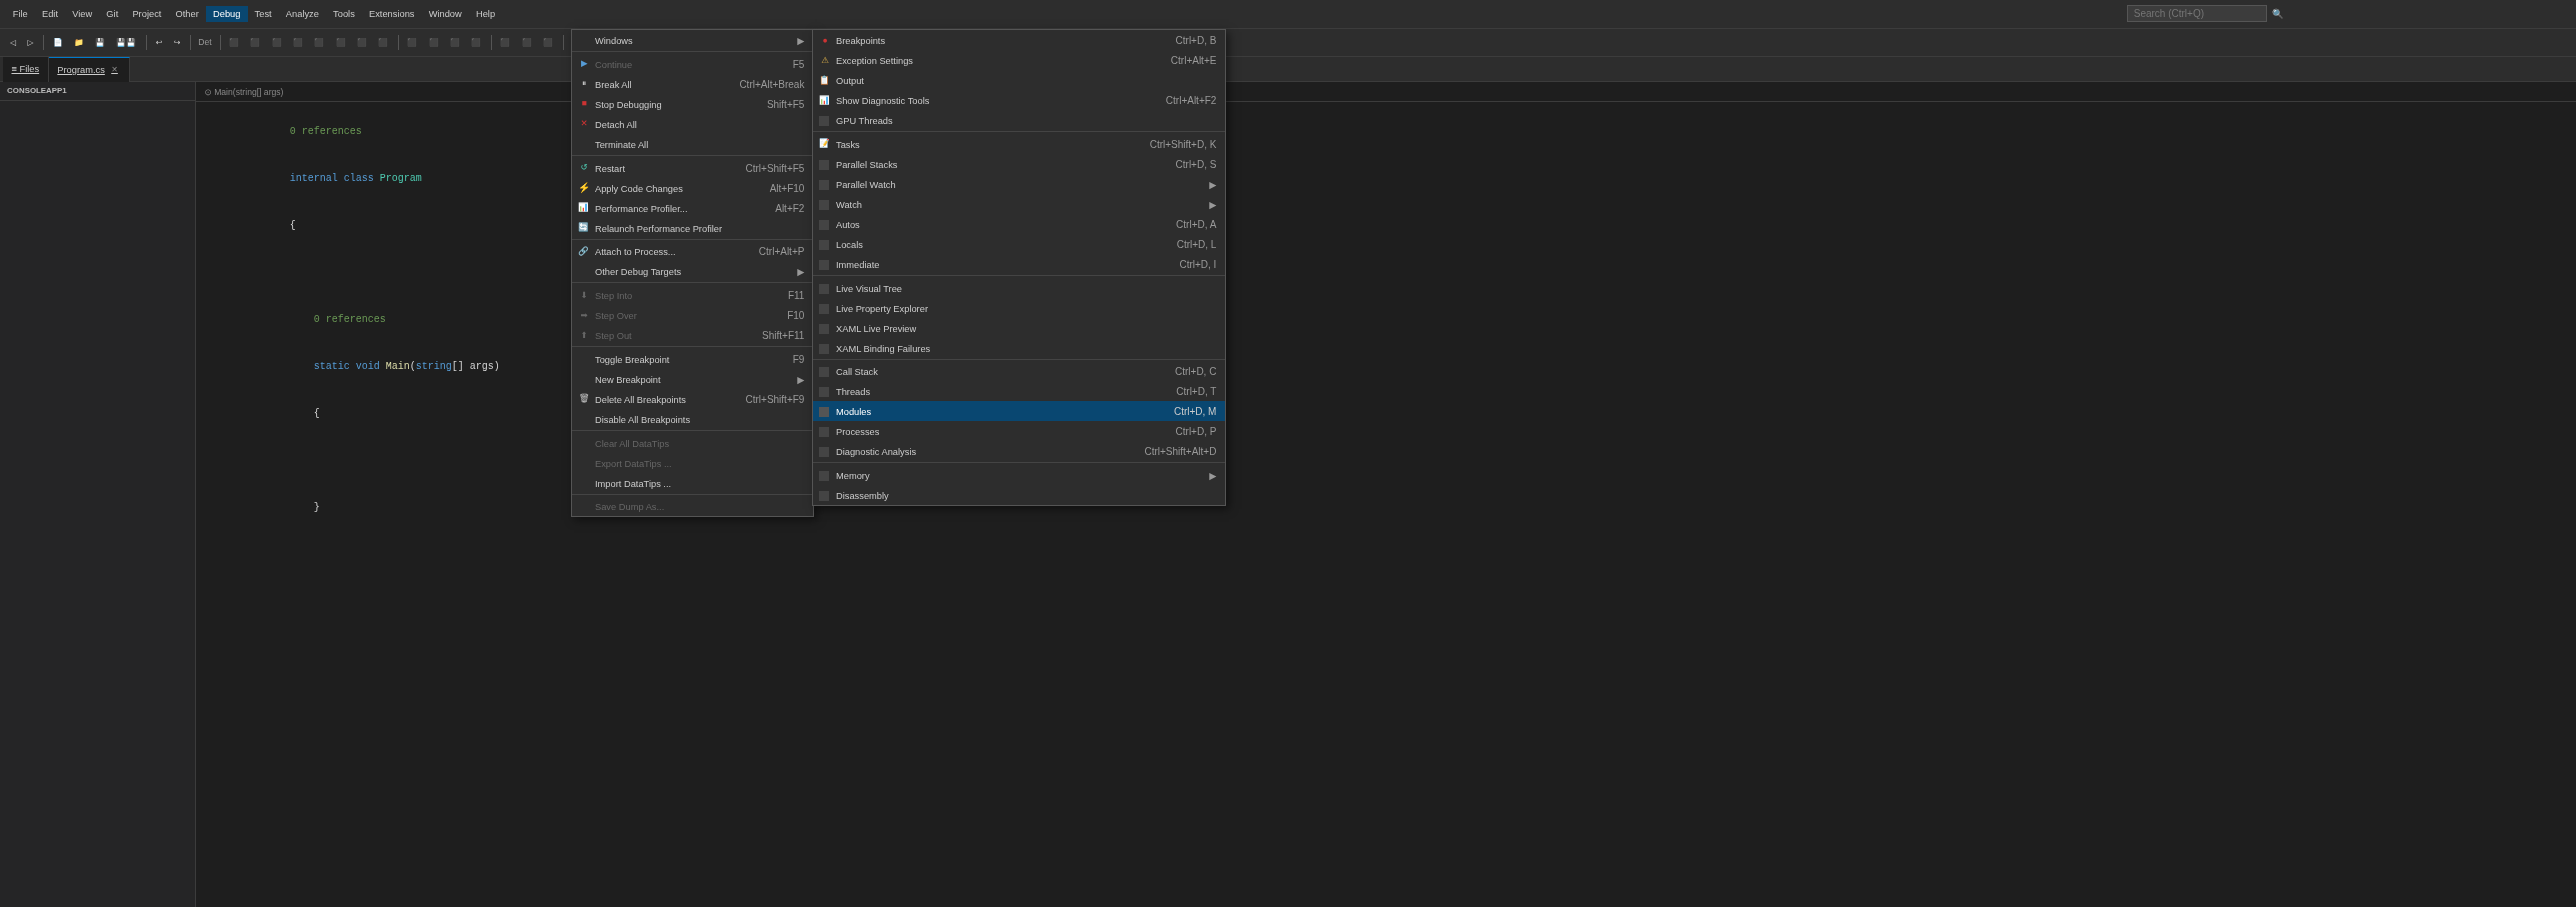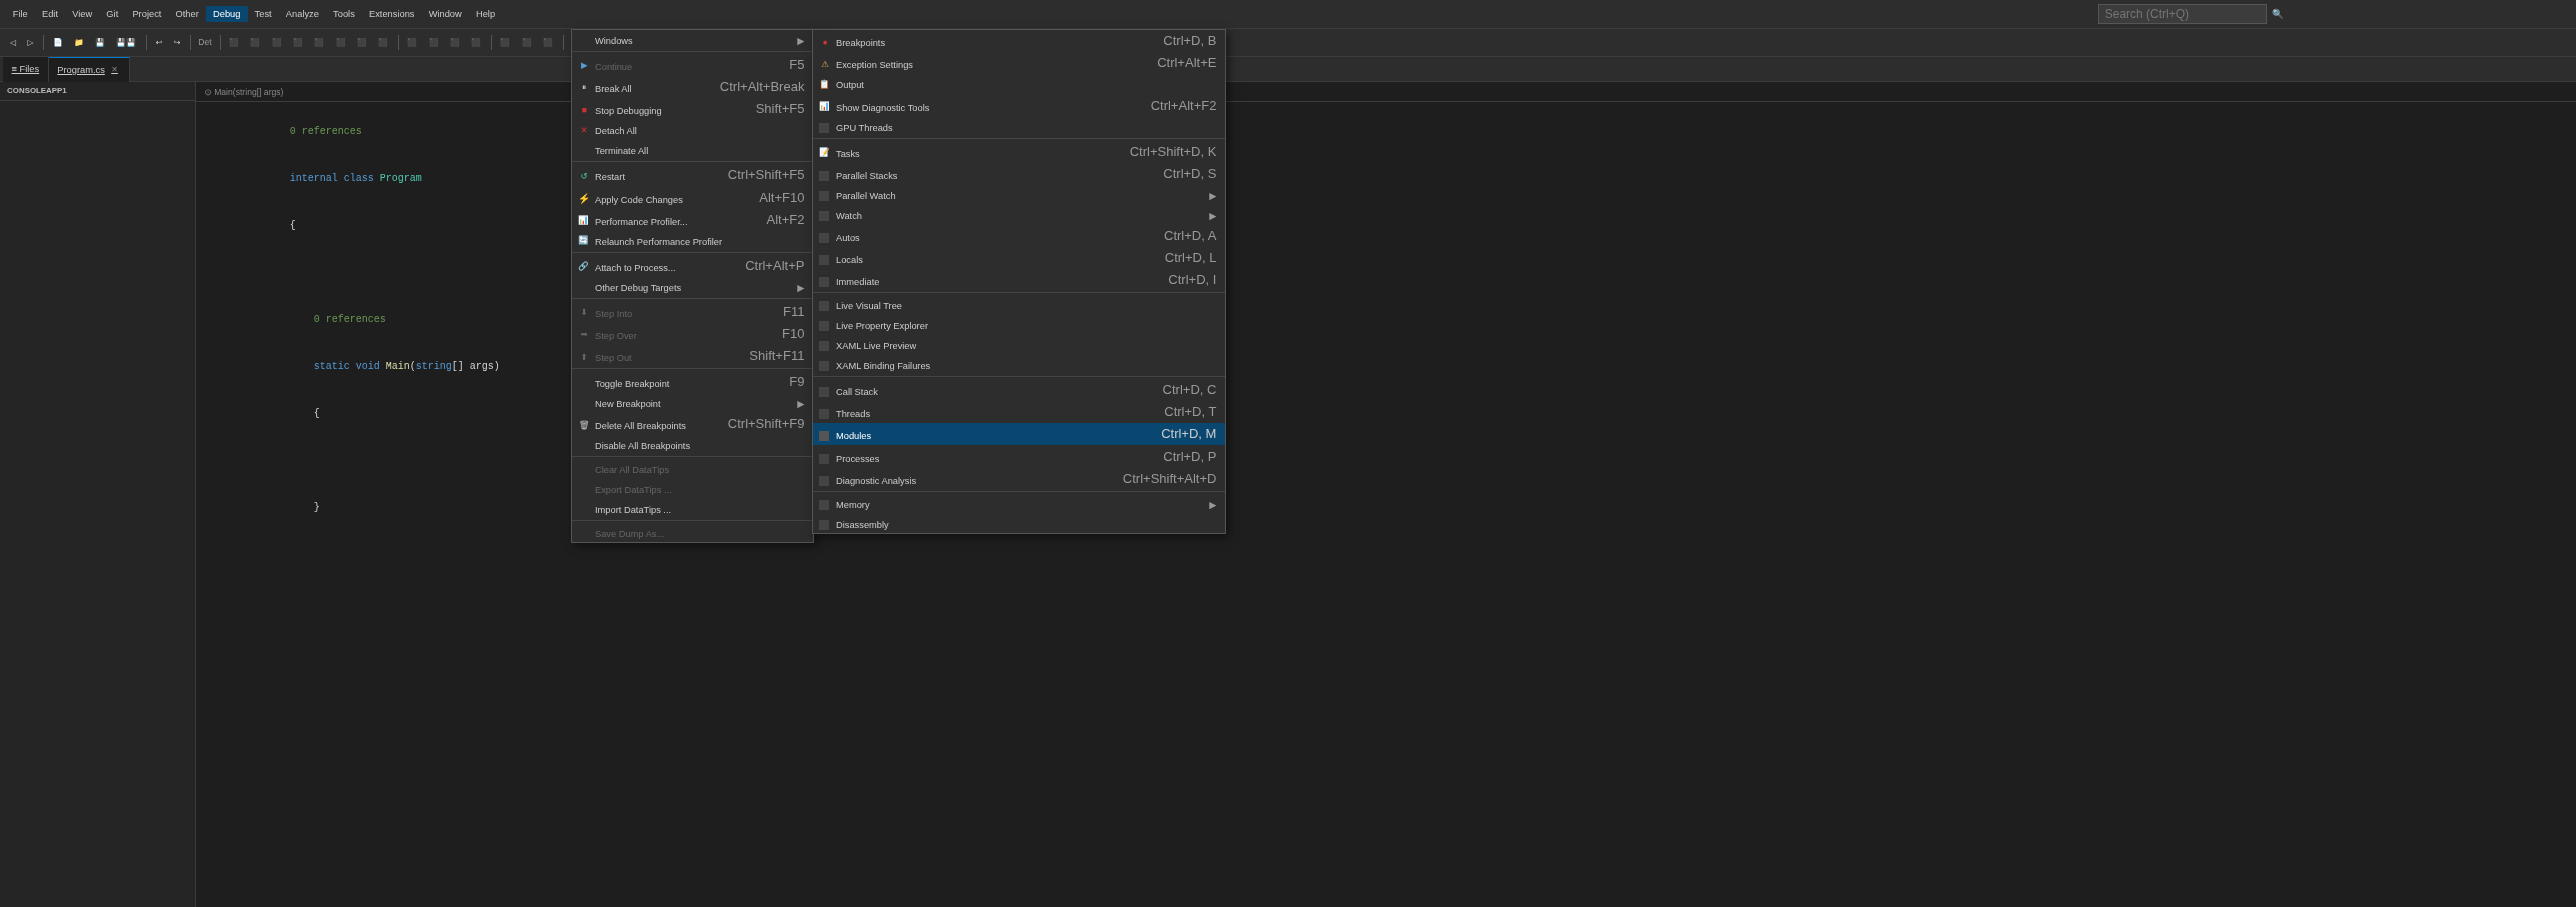--- a/index.html
+++ b/index.html
@@ -50,22 +50,22 @@
     .toolbar-text {
       color: #999;
       font-size: 8.6px;
       padding: 0 2.9px;
     }
     .search-box {
       background: #3c3c3c;
       border: 0.7px solid #555;
       color: #ccc;
       padding: 2.1px 5.7px;
-      font-size: 12px;
-      width: 169px;
+      font-size: 10px;
+      width: 140px;
     }
 
     
     .tab-bar {
       display: flex;
       align-items: center;
       height: 25px;
       background: #2d2d2d;
       border-bottom: 0.7px solid #3c3c3c;
       padding: 0 2.9px;
@@ -188,21 +188,21 @@
       min-height: 20px;
     }
     .menu-row.disabled { color: #666; cursor: default; }
     .menu-label {
       flex: 1;
       color: inherit;
     }
     .menu-shortcut {
       color: #999;
       margin-left: 17px;
-      font-size: 13px;
+      font-size: 10px;
       white-space: nowrap;
     }
     .menu-arrow {
       color: #999;
       margin-left: 5.7px;
     }
     .menu-icon {
       position: absolute;
       left: 5.7px;
       width: 13px;

